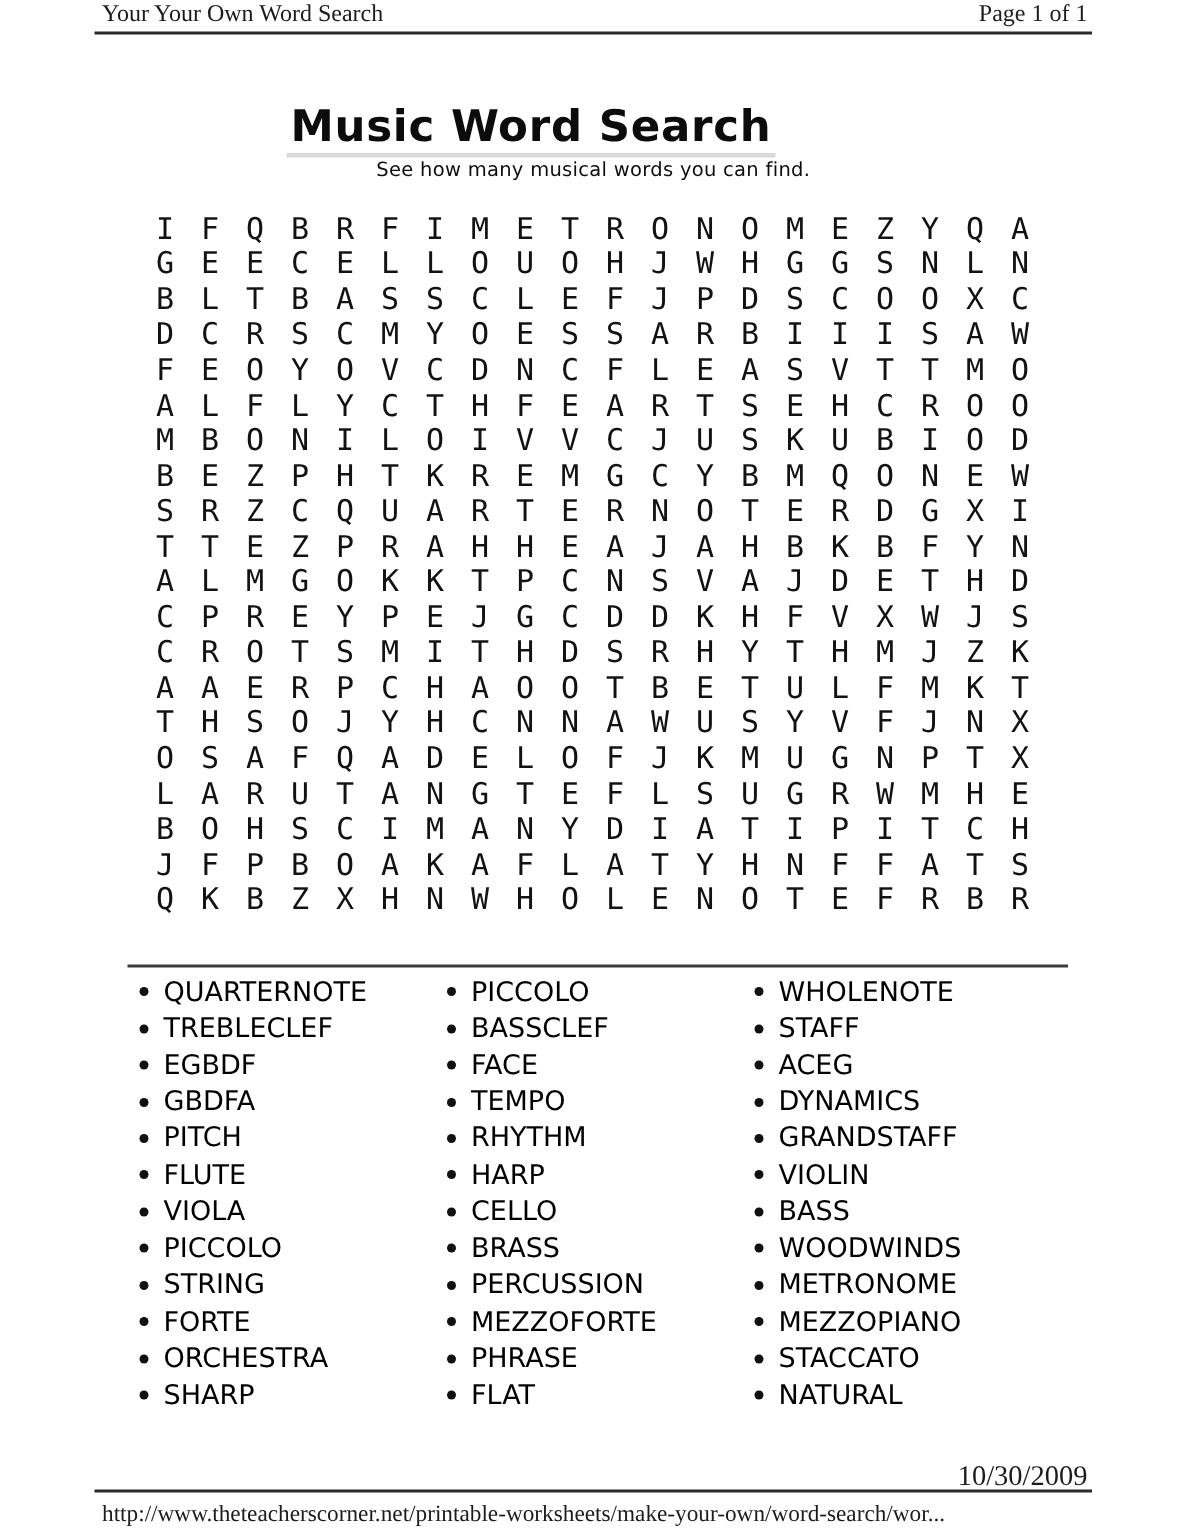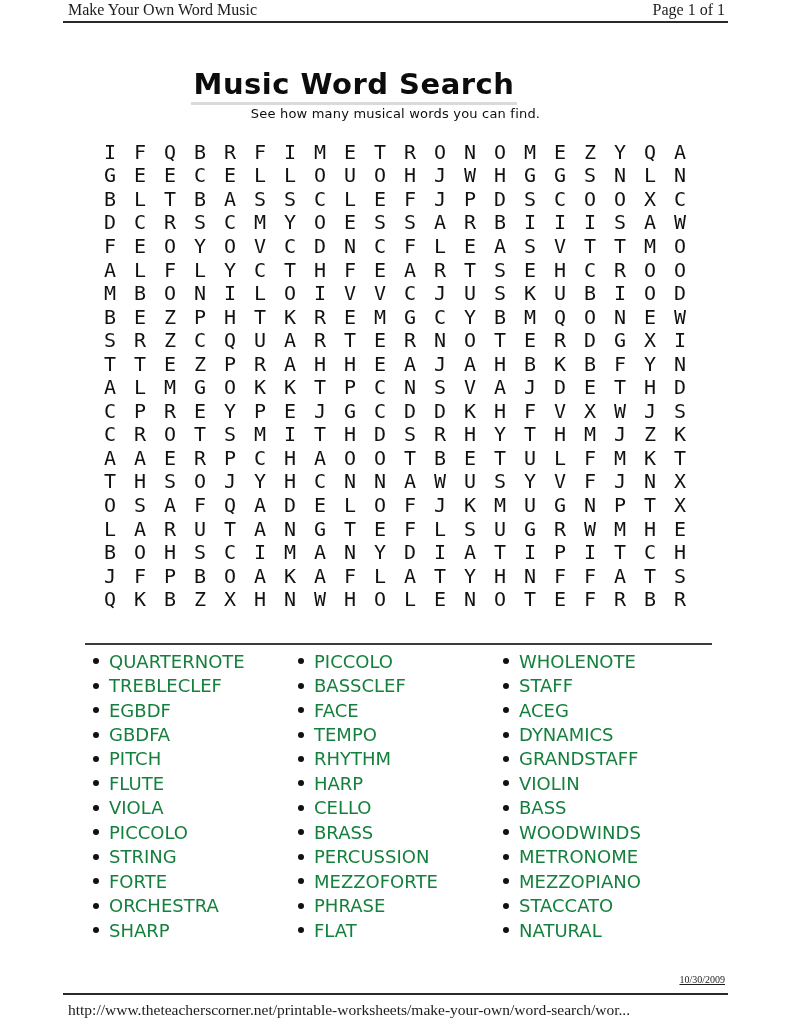--- a/index.html
+++ b/index.html
@@ -19,21 +19,21 @@
     font-size:16px;
     color:#1c1c1c;
     white-space:nowrap;
   }
   .header-left{left:68px;top:1px;}
   .header-right{right:66px;top:1px;}
   .header-rule{left:63px;top:21px;width:665px;height:1.5px;background:#2a2a2a;}
 
   .footer-rule{left:63px;top:993px;width:665px;height:1.5px;background:#2a2a2a;}
   .footer-url{left:68px;top:1001px;font-size:15.5px;}
-  .footer-date{right:66px;top:974px;font-size:10px;text-decoration:underline;}
+  .footer-date{right:66px;top:974px;font-size:19px;}
 
   
   .title-wrap{left:0;top:69px;width:708px;text-align:center;}
   .page-title{
     display:inline-block;
     margin:0;
     font-family:"DejaVu Sans","Liberation Sans",sans-serif;
     font-weight:bold;
     font-size:29px;
     letter-spacing:0.5px;
@@ -68,34 +68,34 @@
   
   .word-col{top:649px;}
   .word-col-1{left:93px;}
   .word-col-2{left:298px;}
   .word-col-3{left:503px;}
   .word-item{
     height:24.45px;
     display:flex;align-items:center;
     font-family:"DejaVu Sans","Liberation Sans",sans-serif;
     font-size:18px;
-    color:#15803d;
+    color:#000000;
     white-space:nowrap;
   }
   .dot{
     width:6px;height:6px;border-radius:50%;
     background:#111;
     margin-right:10px;
     flex:0 0 auto;
   }
 </style>
 </head>
 <body>
 
-<div class="abs hdr-text header-left">Make Your Own Word Music</div>
+<div class="abs hdr-text header-left">Your Your Own Word Search</div>
 <div class="abs hdr-text header-right">Page 1 of 1</div>
 <div class="abs header-rule"></div>
 
 <div class="abs title-wrap">
   <h1 class="page-title">Music Word Search</h1>
 </div>
 <div class="abs subtitle">See how many musical words you can find.</div>
 
 <div class="abs grid" id="grid">
     <div class="grid-row">

